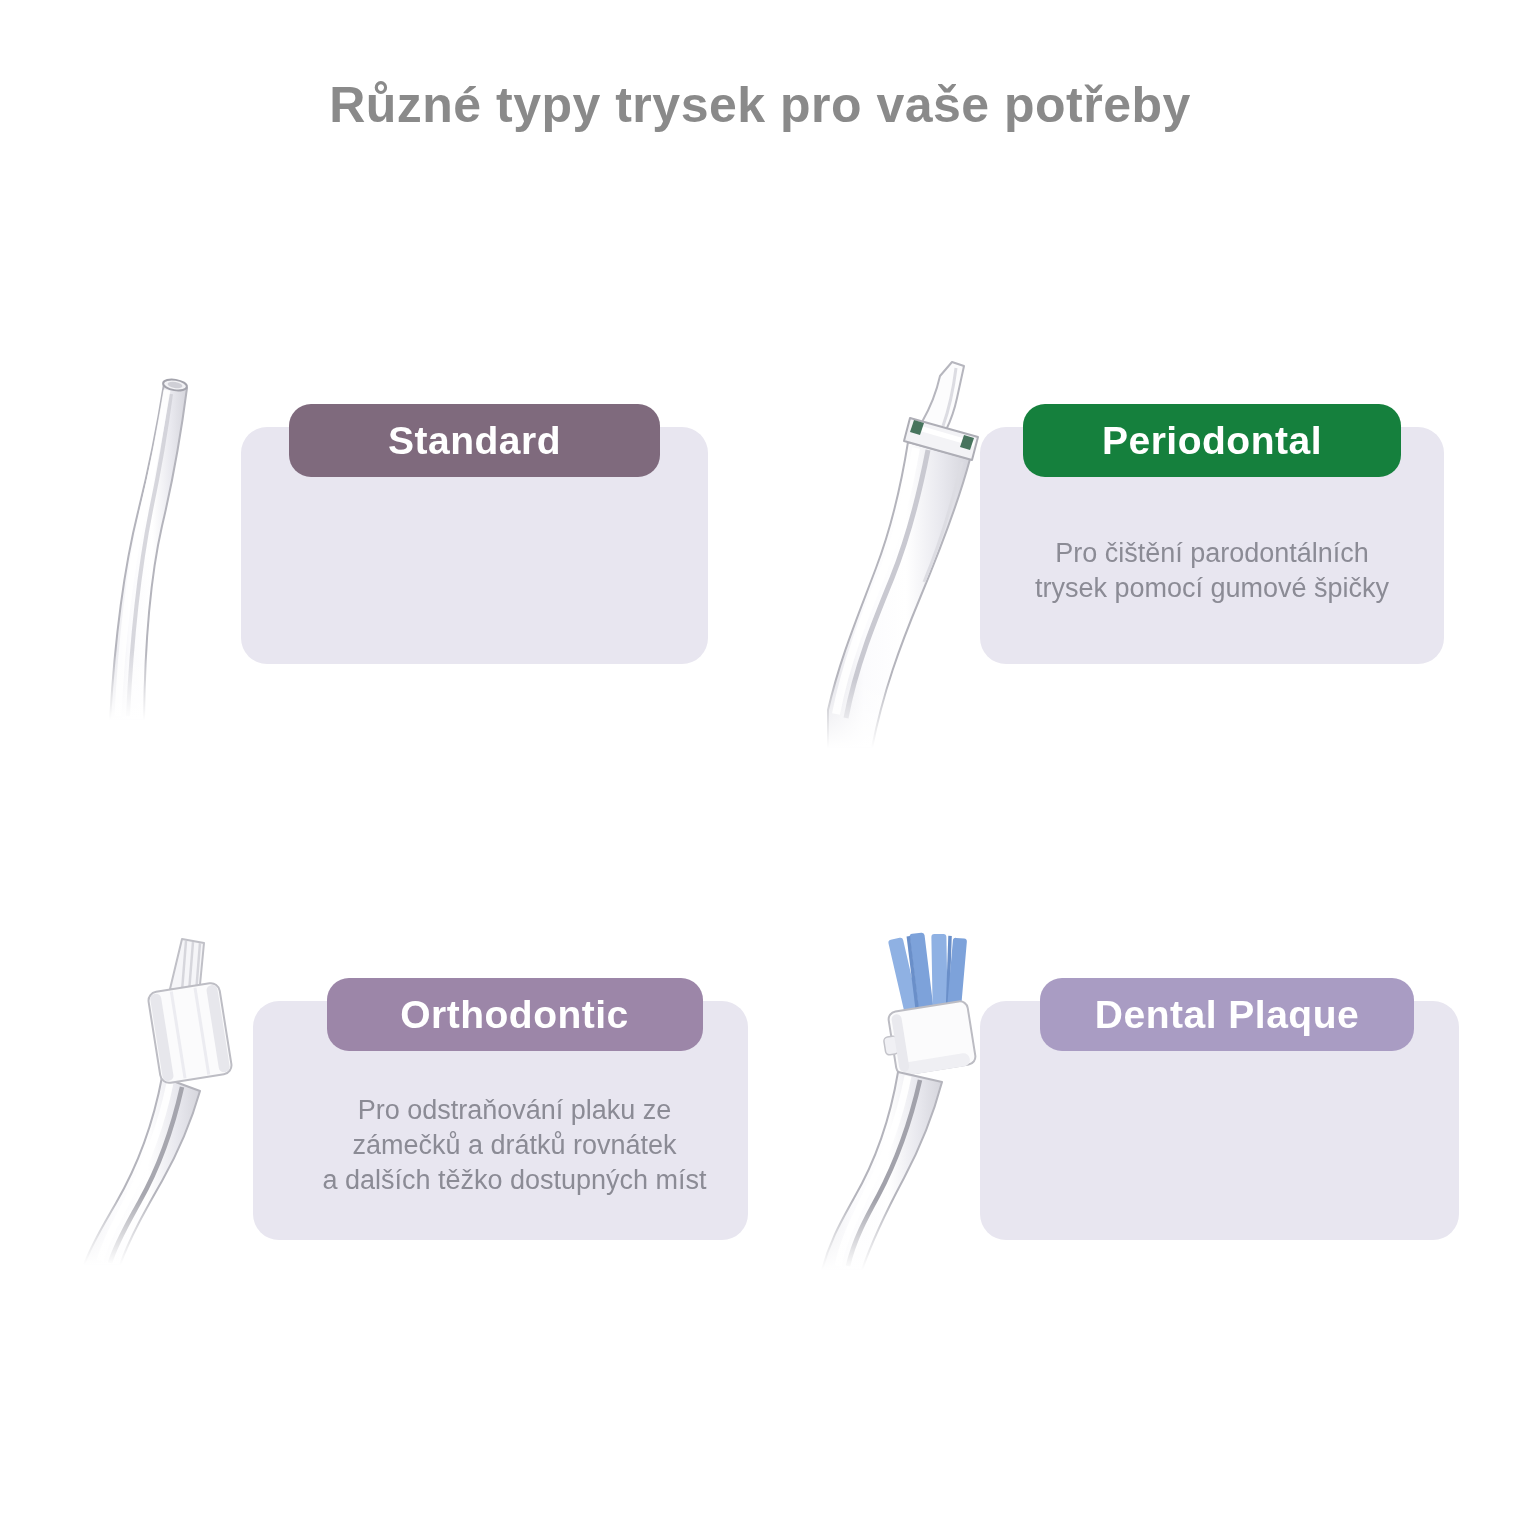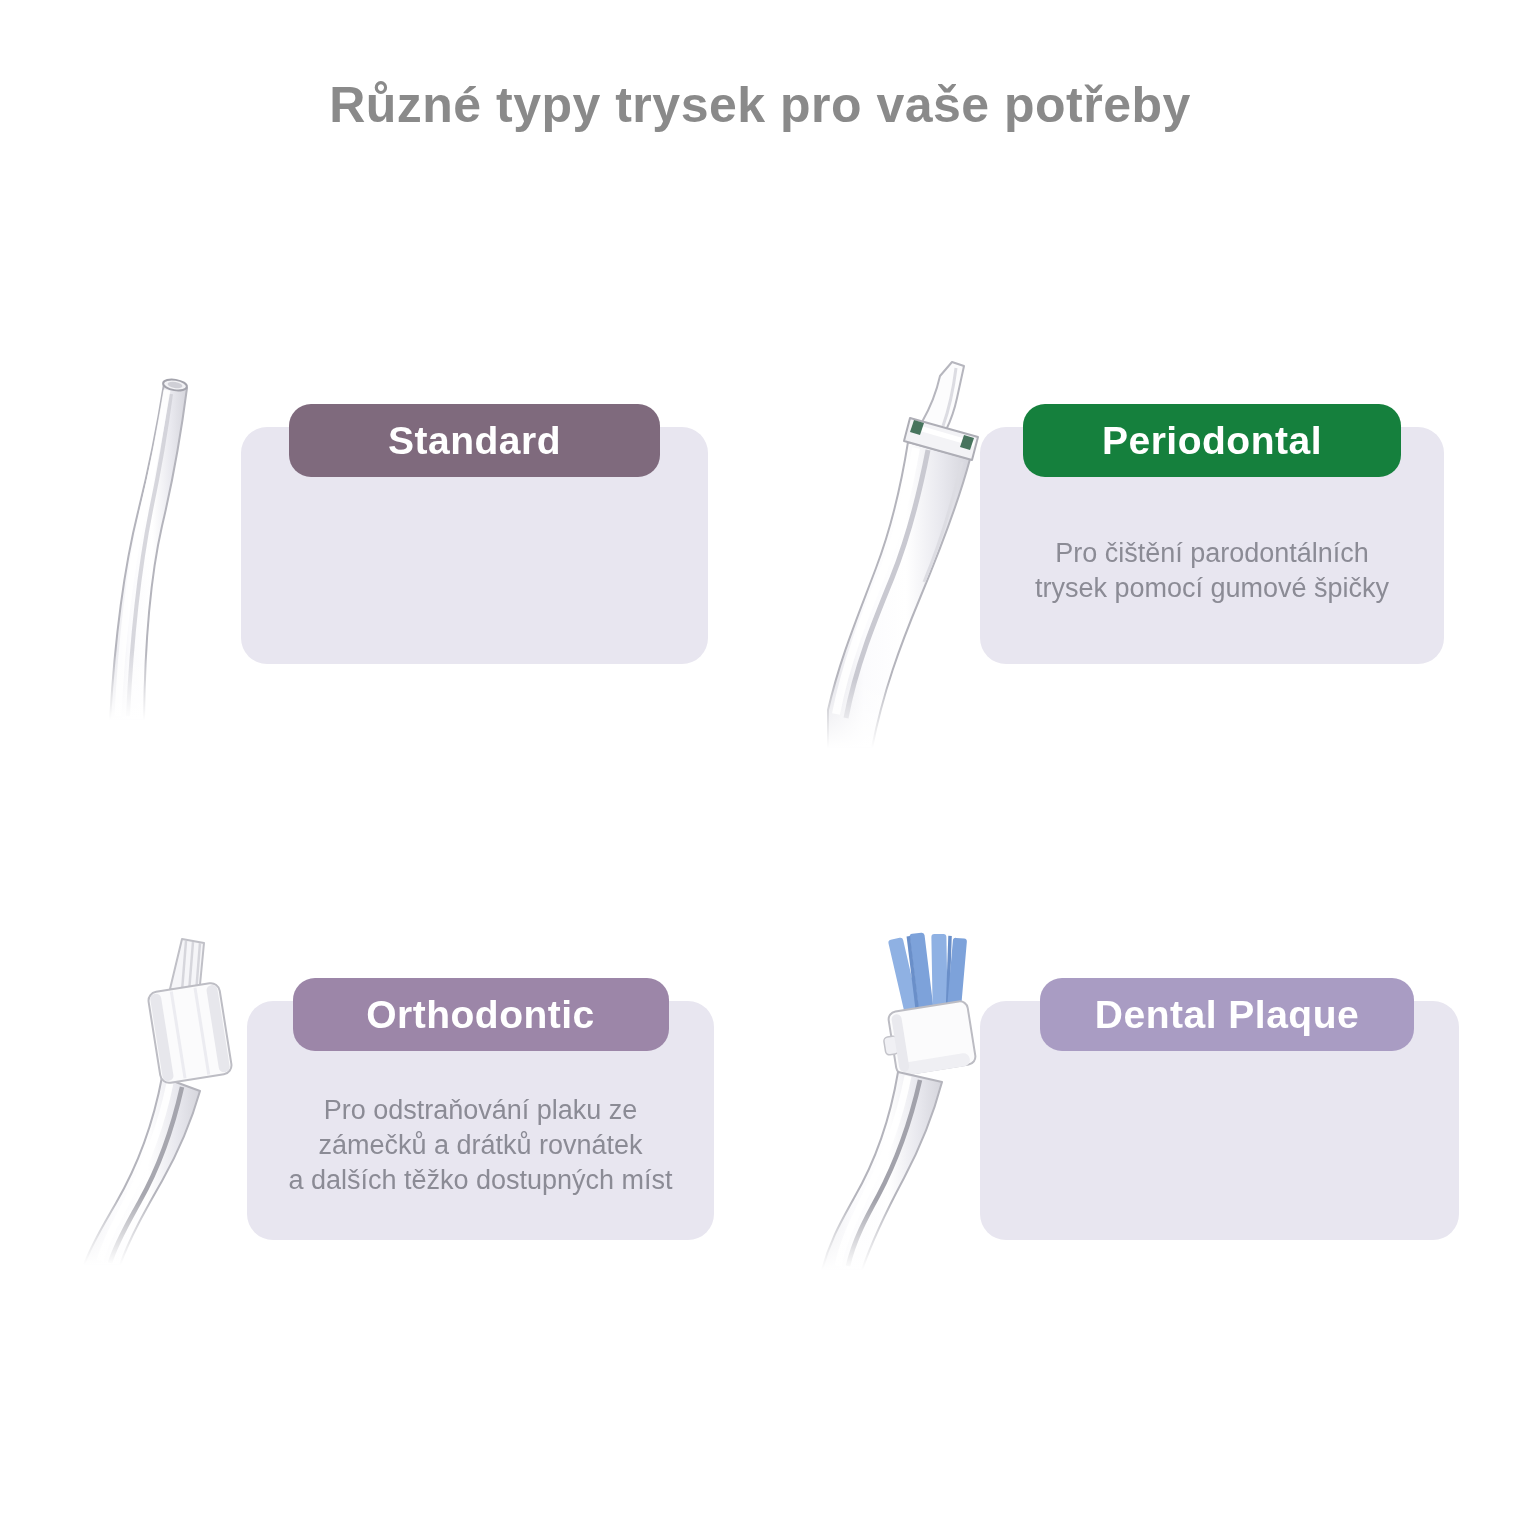--- a/index.html
+++ b/index.html
@@ -21,21 +21,21 @@
   .pill-label{
     color:#ffffff;font-size:39px;font-weight:bold;letter-spacing:0.5px;
   }
   .desc-wrap{flex:1;display:flex;align-items:center;justify-content:center;}
   .desc{
     text-align:center;font-size:27px;line-height:35px;color:#8b8b95;
     white-space:pre-line;
   }
   #card-standard   {left:241px;top:427px;width:467px;height:237px;}
   #card-periodontal{left:980px;top:427px;width:464px;height:237px;}
-  #card-orthodontic{left:247px;top:1001px;width:467px;height:239px;}
+  #card-orthodontic{left:253px;top:1001px;width:467px;height:239px;padding-left:28px;}
   #card-dental     {left:980px;top:1001px;width:464px;height:239px;}
   #pill-standard   {width:371px;}
   #pill-periodontal{width:378px;}
   #pill-orthodontic{width:376px;}
   #pill-dental     {width:374px;}
   .nozzle{position:absolute;}
   #nozzle-standard   {left:85px; top:360px;width:160px;height:360px;}
   #nozzle-periodontal{left:806px;top:358px;width:240px;height:390px;}
   #nozzle-orthodontic{left:58px; top:933px;width:200px;height:332px;}
   #nozzle-dental     {left:798px;top:926px;width:205px;height:344px;}

